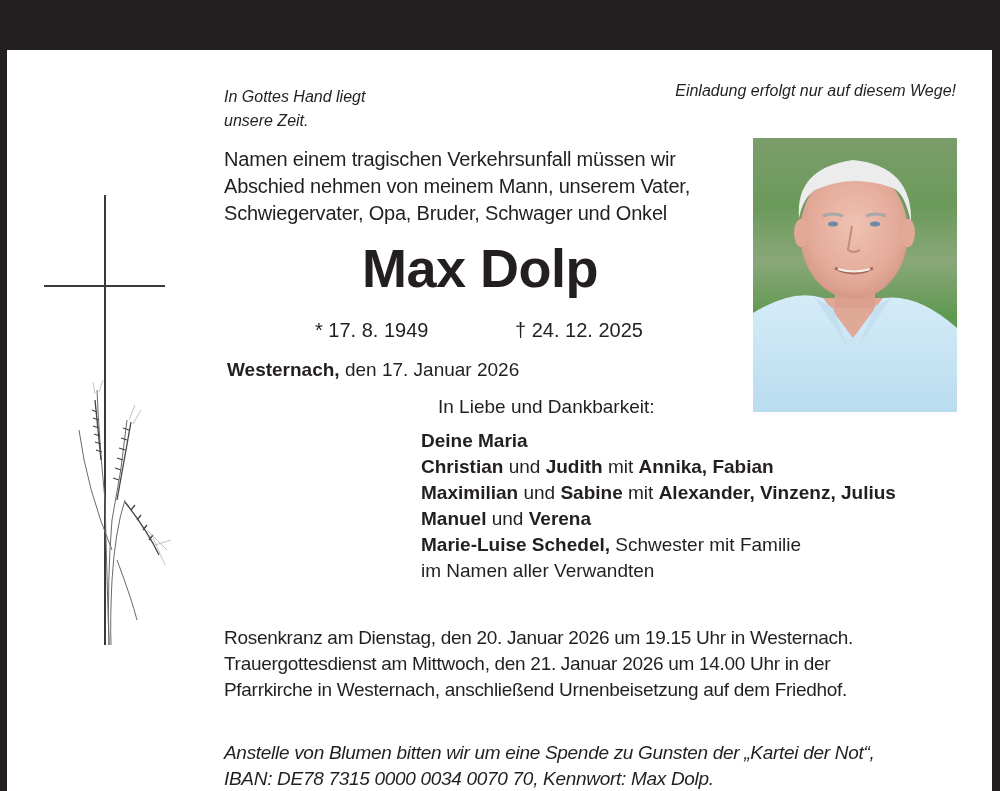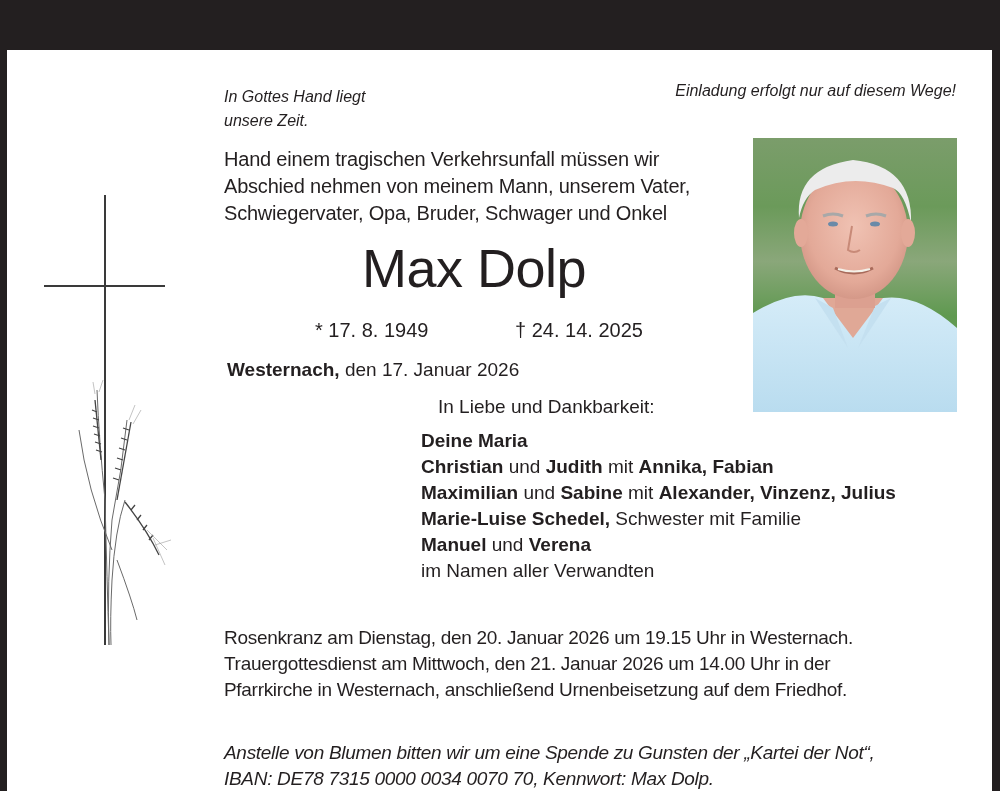--- a/index.html
+++ b/index.html
@@ -71,45 +71,45 @@
 <div class="sheet">
 
   <div class="abs motto">
     <div>In Gottes Hand liegt</div>
     <div>unsere Zeit.</div>
   </div>
 
   <div class="abs invite">Einladung erfolgt nur auf diesem Wege!</div>
 
   <div class="abs intro">
-    <div>Hand einem tragischen Verkehrsunfall müssen wir</div>
+    <div>Namen einem tragischen Verkehrsunfall müssen wir</div>
     <div>Abschied nehmen von meinem Mann, unserem Vater,</div>
     <div>Schwiegervater, Opa, Bruder, Schwager und Onkel</div>
   </div>
 
-  <div class="abs" style="left:355px; top:187px; font-size:54px; font-weight:normal; letter-spacing:-0.5px;text-align:center;">
+  <div class="abs" style="left:355px; top:187px; font-size:54px; font-weight:bold; letter-spacing:-0.5px;text-align:center;">
     <span>Max Dolp</span>
   </div>
 
   <div class="abs birth">* 17. 8. 1949</div>
-  <div class="abs death">† 24. 14. 2025</div>
+  <div class="abs death">† 24. 12. 2025</div>
 
   <div class="abs place">
     <b>Westernach,</b>
     <span>den 17. Januar 2026</span>
   </div>
 
   <div class="abs love">In Liebe und Dankbarkeit:</div>
 
   <div class="abs family" id="family">
       <div><b>Deine Maria</b></div>
       <div><b>Christian</b><span> und </span><b>Judith</b><span> mit </span><b>Annika, Fabian</b></div>
       <div><b>Maximilian</b><span> und </span><b>Sabine</b><span> mit </span><b>Alexander, Vinzenz, Julius</b></div>
+      <div><b>Manuel</b><span> und </span><b>Verena</b></div>
       <div><b>Marie-Luise Schedel,</b><span> Schwester mit Familie</span></div>
-      <div><b>Manuel</b><span> und </span><b>Verena</b></div>
       <div><span>im Namen aller Verwandten</span></div>
     </div>
 
   <div class="abs photo">
     <svg width="204" height="274" viewBox="0 0 204 274">
       <defs>
         <linearGradient id="bg" x1="0" y1="0" x2="0" y2="1">
           <stop offset="0" stop-color="#7b9d6b"></stop>
           <stop offset="0.25" stop-color="#6b9a5a"></stop>
           <stop offset="0.45" stop-color="#8aa77a"></stop>

